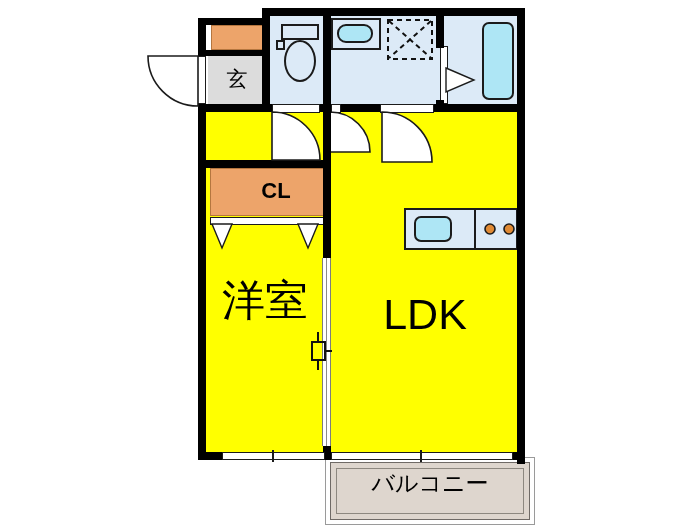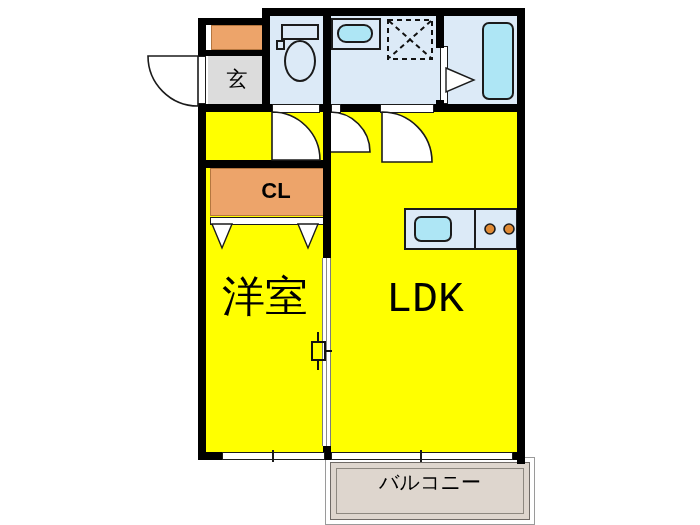--- a/index.html
+++ b/index.html
@@ -27,28 +27,28 @@
   .fill-cyan   { background: #aee6f5; }
   .fill-gray   { background: #dcdcdc; }
   .fill-orange { background: #eda46a; }
   .fill-beige  { background: #ded6ce; }
   .fill-white  { background: #ffffff; }
 
   .room-label {
     position: absolute;
     text-align: center;
     color: #000000;
-    font-family: Liberation Mono, monospace;
+    font-family: Liberation Sans, sans-serif;
     line-height: 1.04;
     white-space: nowrap;
     letter-spacing: 0px;
   }
   .label-big   { font-size: 43px; }
   .label-cl    { font-size: 22px; font-weight: bold; font-family: "Liberation Sans","DejaVu Sans",sans-serif; }
-  .label-balcony { font-size: 20px; font-family: "Liberation Sans","DejaVu Sans",sans-serif; }
+  .label-balcony { font-size: 23px; font-family: "Liberation Sans","DejaVu Sans",sans-serif; }
   .label-genkan { font-size: 21px; font-family: "Liberation Sans","DejaVu Sans",sans-serif; }
 
   
   .fixture { position: absolute; box-sizing: border-box; }
   .outline { border: 2px solid #1b1b1b; }
 
   svg { display: block; overflow: visible; }
 </style>
 </head>
 <body>
@@ -176,15 +176,15 @@
 
   <div class="abs fill-white" style="left:380px; top:104px; width:54px; height:9px; border:1px solid #1b1b1b;"></div>
   <svg class="abs" style="left:382px; top:112px; width:52px; height:52px;">
     <path d="M 0 0 A 50 50 0 0 1 50 50 L 0 50 Z" fill="#ffffff" stroke="#1b1b1b" stroke-width="1.6"></path>
   </svg>
 
   <div class="abs wall" style="left:323px; top:108px; width:8px; height:58px;"></div>
 
   <div class="room-label label-big" style="left:205px; top:278px; width:120px;">洋室</div>
 
-  <div class="room-label label-big" style="left:336px; top:278px; width:178px;">LDK</div>
+  <div class="room-label label-big" style="left:336px; top:292px; width:178px;">LDK</div>
 
 </div>
 
 </body></html>

